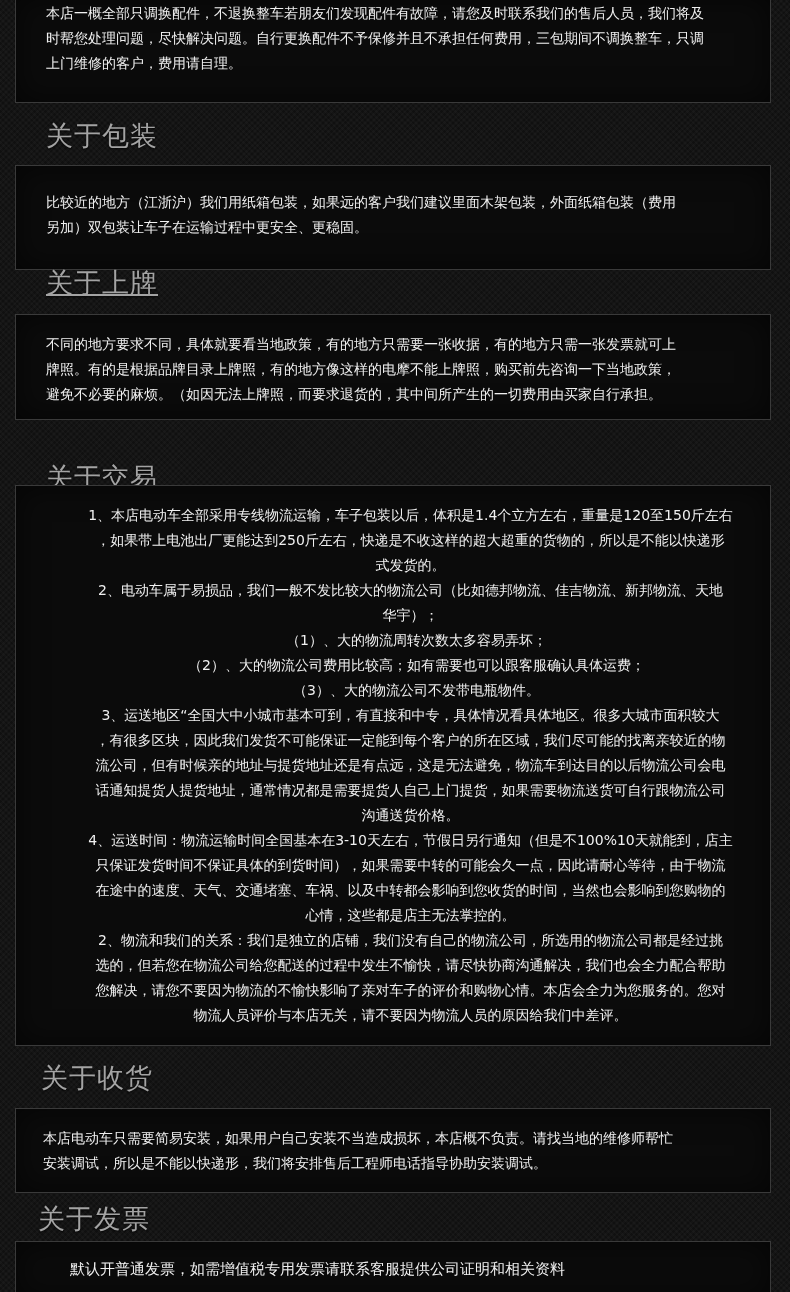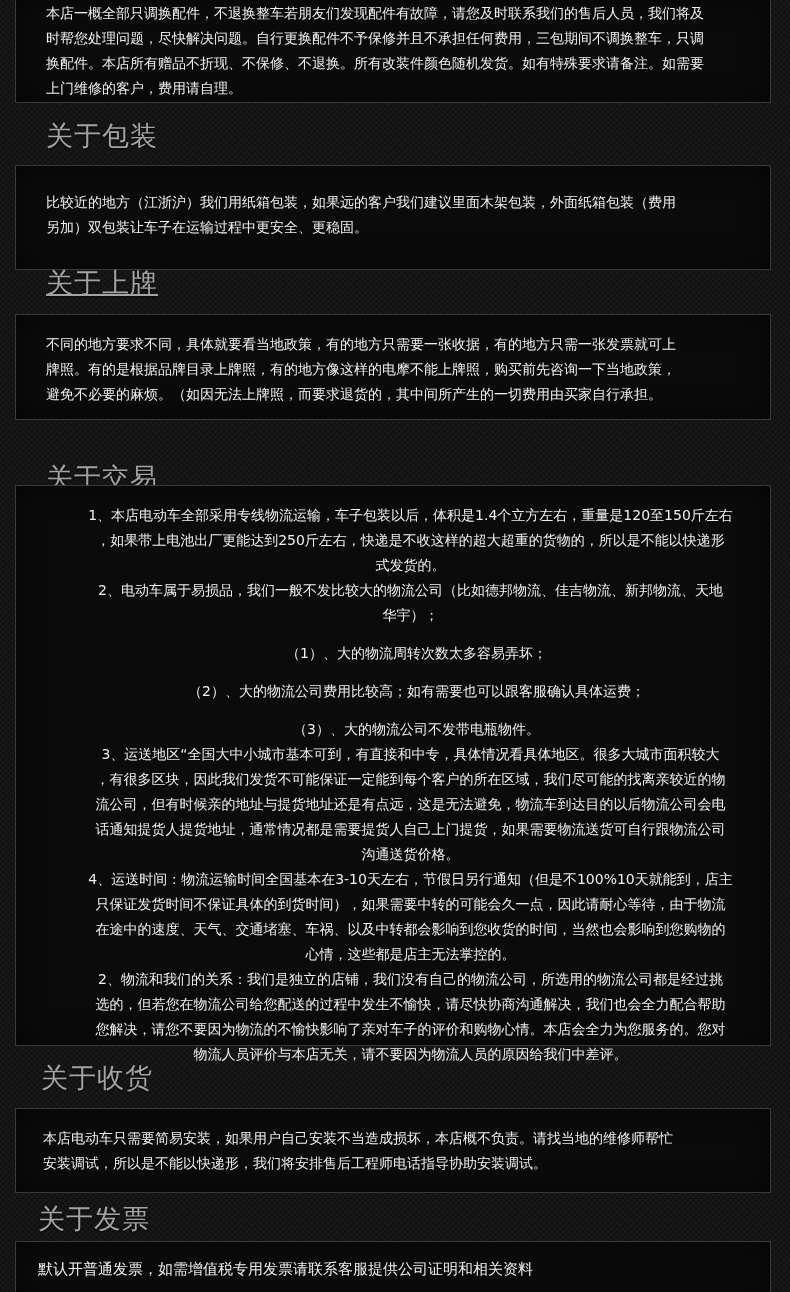--- a/index.html
+++ b/index.html
@@ -28,29 +28,28 @@
       white-space: nowrap;
     }
     .heading {
       position: absolute;
       font-size: 27px;
       color: #a3a3a3;
       letter-spacing: 1px;
       font-weight: normal;
       text-shadow: 0 1px 2px rgba(0,0,0,0.8);
     }
-    .indent { padding-left: 12px; margin-top: 13px; }
+    .indent { padding-left: 12px; }
   </style>
 </head>
 <body>
 
 <div class="panel" style="top:-4px; height:107px; padding:4px 0 0 30px;">
   <p>本店一概全部只调换配件，不退换整车若朋友们发现配件有故障，请您及时联系我们的售后人员，我们将及</p>
   <p>时帮您处理问题，尽快解决问题。自行更换配件不予保修并且不承担任何费用，三包期间不调换整车，只调</p>
-  <p>换配件。本店所有赠品不折现、不保修、不退换。所有改装件颜色随机发货。如有特殊要求请备注。如需要</p>
   <p>上门维修的客户，费用请自理。</p>
 </div>
 
 <h2 class="heading" style="left:46px; top:118px;">关于包装</h2>
 <div class="panel" style="top:165px; height:105px; padding:24px 0 0 30px;">
   <p>比较近的地方（江浙沪）我们用纸箱包装，如果远的客户我们建议里面木架包装，外面纸箱包装（费用</p>
   <p>另加）双包装让车子在运输过程中更安全、更稳固。</p>
 </div>
 
 <h2 class="heading" style="left:46px; top:265px;text-decoration:underline;">关于上牌</h2>
@@ -86,14 +85,14 @@
 </div>
 
 <h2 class="heading" style="left:41px; top:1060px;">关于收货</h2>
 <div class="panel" style="top:1108px; height:85px; padding:17px 0 0 27px;">
   <p>本店电动车只需要简易安装，如果用户自己安装不当造成损坏，本店概不负责。请找当地的维修师帮忙</p>
   <p>安装调试，所以是不能以快递形，我们将安排售后工程师电话指导协助安装调试。</p>
 </div>
 
 <h2 class="heading" style="left:38px; top:1201px;">关于发票</h2>
 <div class="panel" style="top:1241px; height:60px; padding:15px 0 0 22px;">
-  <p style="font-size:15px;">默认开普通发票，如需增值税专用发票请联系客服提供公司证明和相关资料</p>
+  <p style="font-size:15px;margin-left:32px;">默认开普通发票，如需增值税专用发票请联系客服提供公司证明和相关资料</p>
 </div>
 
 </body></html>

